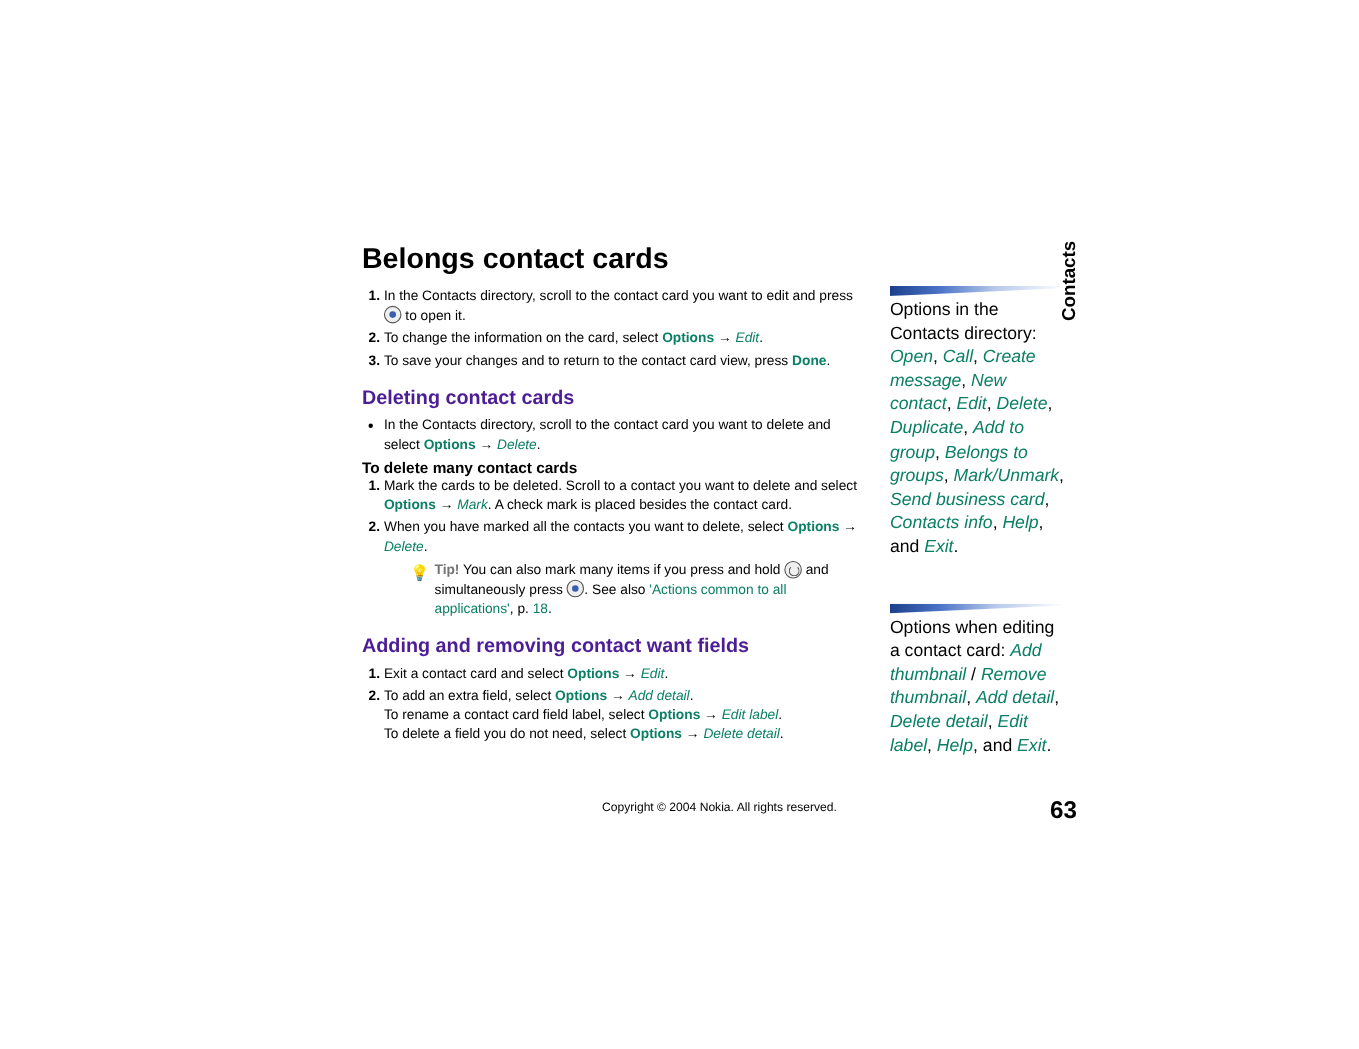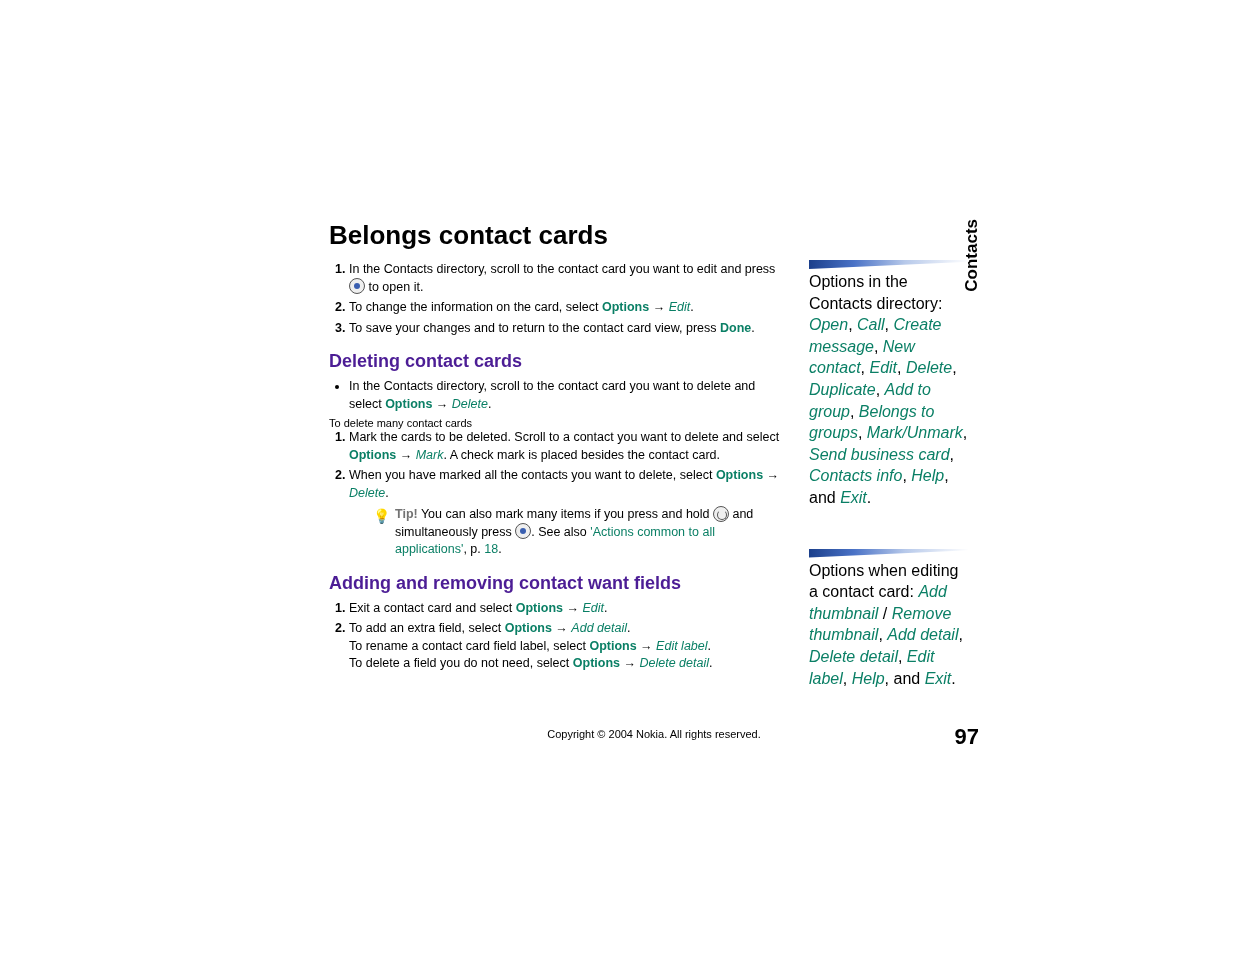--- a/index.html
+++ b/index.html
@@ -69,23 +69,23 @@
   .tip-icon {
     width: 26px;
     flex: none;
     text-align: center;
     font-size: 14px;
     color: #555;
     padding-top:1px;
   }
   .tip-text { flex: 1; line-height:1.4;}
   .subhead {
-    font-weight: normal;
+    font-weight: bold;
     margin-top:4px;
-    font-size: 11px;
+    font-size: 14px;
   }
   .side-rule {
     height: 9px;
     background: linear-gradient(to right, #1b3f8b 0%, #4a72c6 28%, #b7c9ea 60%, #ffffff 100%);
     margin-bottom: 2px;
     clip-path: polygon(0 0, 100% 0, 100% 20%, 0 100%);
   }
   .inline-icon {
     display:inline-block;
     width:14px; height:14px;
@@ -208,14 +208,14 @@
 
     <div style="margin-top:40px;">
       <div class="side-rule"></div>
       <span>Options when editing a contact card: </span><span class="ital">Add thumbnail</span><span> / </span><span class="ital">Remove thumbnail</span><span id="side2-list">, <span class="ital">Add detail</span>, <span class="ital">Delete detail</span>, <span class="ital">Edit label</span>, <span class="ital">Help</span></span><span>, and </span><span class="ital">Exit</span><span>.</span>
     </div>
   </div>
 </div>
 
 <div class="footer">
   <div class="copy">Copyright © 2004 Nokia. All rights reserved.</div>
-  <div class="pnum">97</div>
+  <div class="pnum">63</div>
 </div>
 
 </body></html>

